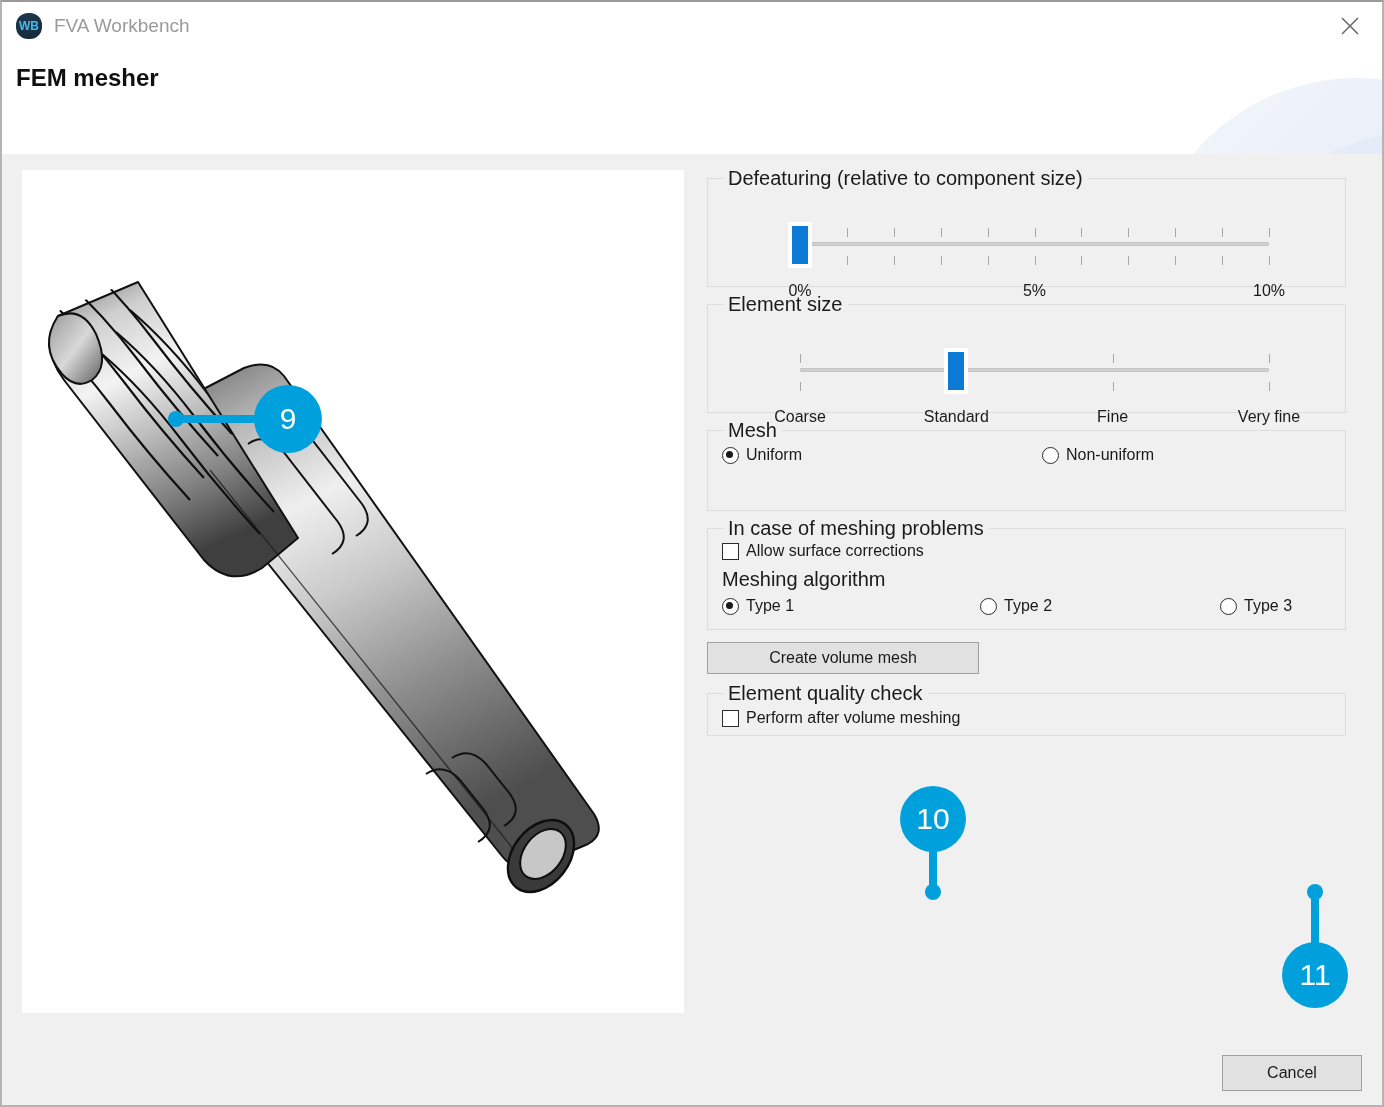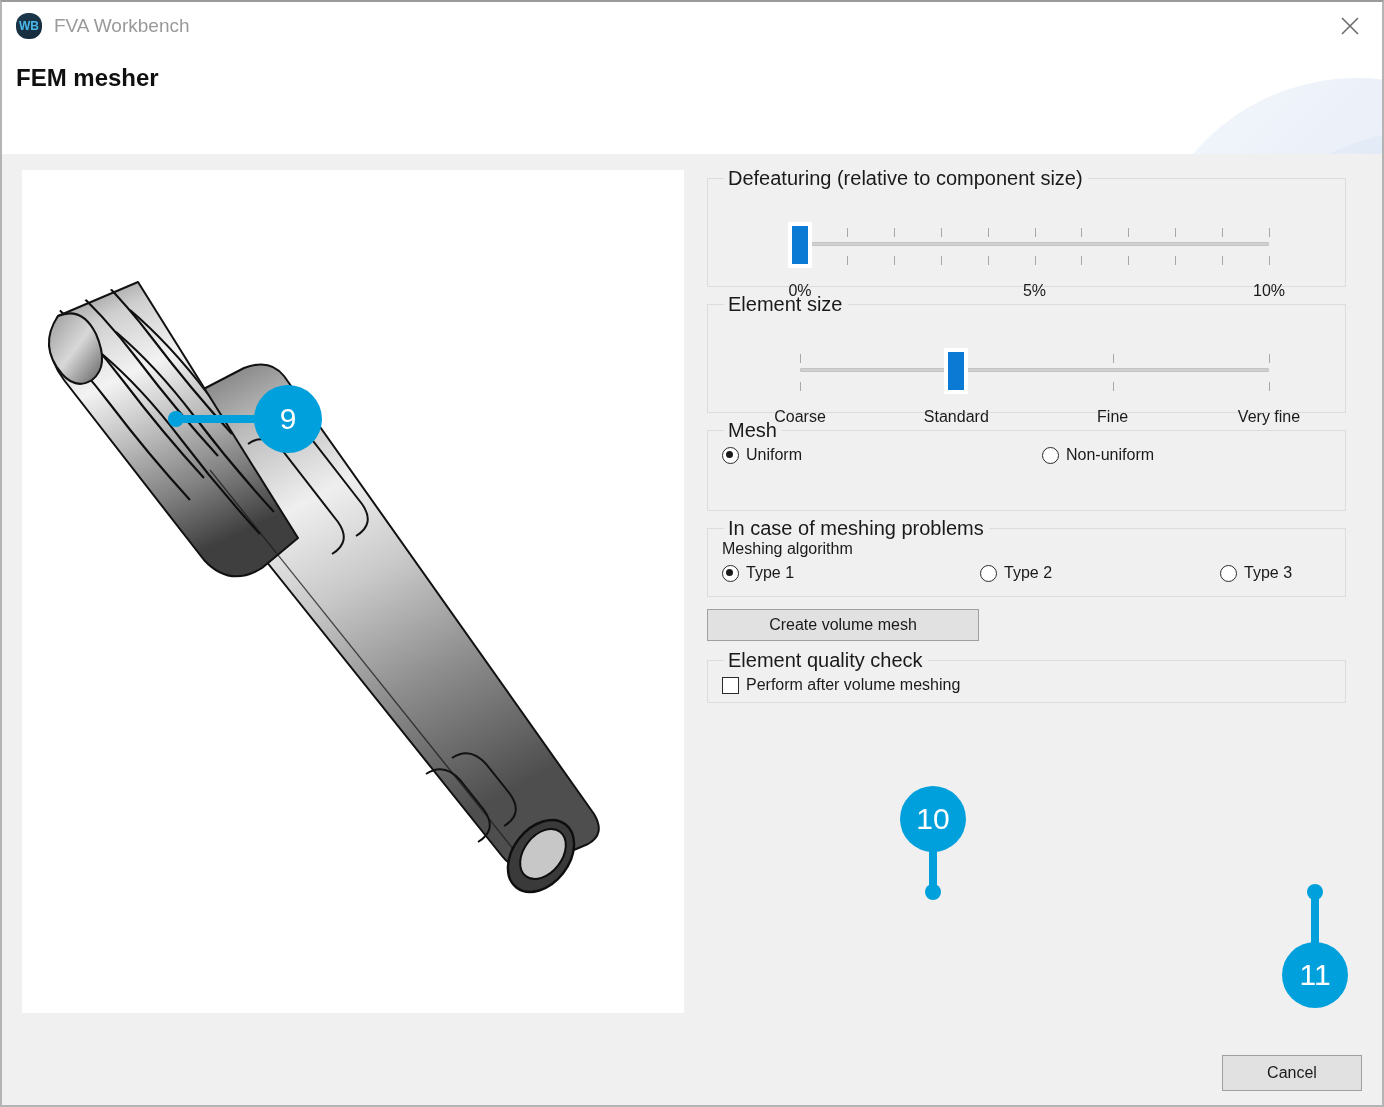--- a/index.html
+++ b/index.html
@@ -147,21 +147,21 @@
   }
   .radio.on::after {
     content: ""; position: absolute; left: 3.4px; top: 3.4px;
     width: 7px; height: 7px; border-radius: 50%; background: #1a1a1a;
   }
   .cbox {
     width: 17px; height: 17px;
     border: 1.6px solid #2b2b2b; background: #ffffff;
     margin-right: 7px; position: relative; flex: 0 0 auto;
   }
-  .sub-label { font-size: 16px; color: #1a1a1a; }
+  .sub-label { font-size: 20px; color: #1a1a1a; margin-top: 8px; }
 
   
   .btn {
     background: #e1e1e1;
     border: 1px solid #a0a0a0;
     font-family: "Liberation Sans", sans-serif;
     font-size: 16px; color: #1a1a1a;
     padding: 6px 10px;
     cursor: pointer;
   }
@@ -385,20 +385,24 @@
           <label class="opt">
             <span class="radio"></span>
             <span>Non-uniform</span>
           </label>
         </div>
       </fieldset>
 
 
       <fieldset class="grp" style="padding-bottom:14px;">
         <legend>In case of meshing problems</legend>
+        <label class="opt" style="margin-top:2px;">
+          <span class="cbox"></span>
+          <span>Allow surface corrections</span>
+        </label>
         <div class="sub-label">Meshing algorithm</div>
         <div class="optrow" style="margin-top:6px;">
           <label class="opt" style="width:258px;">
             <span class="radio on"></span>
             <span>Type 1</span>
           </label>
           <label class="opt" style="width:240px;">
             <span class="radio"></span>
             <span>Type 2</span>
           </label>

